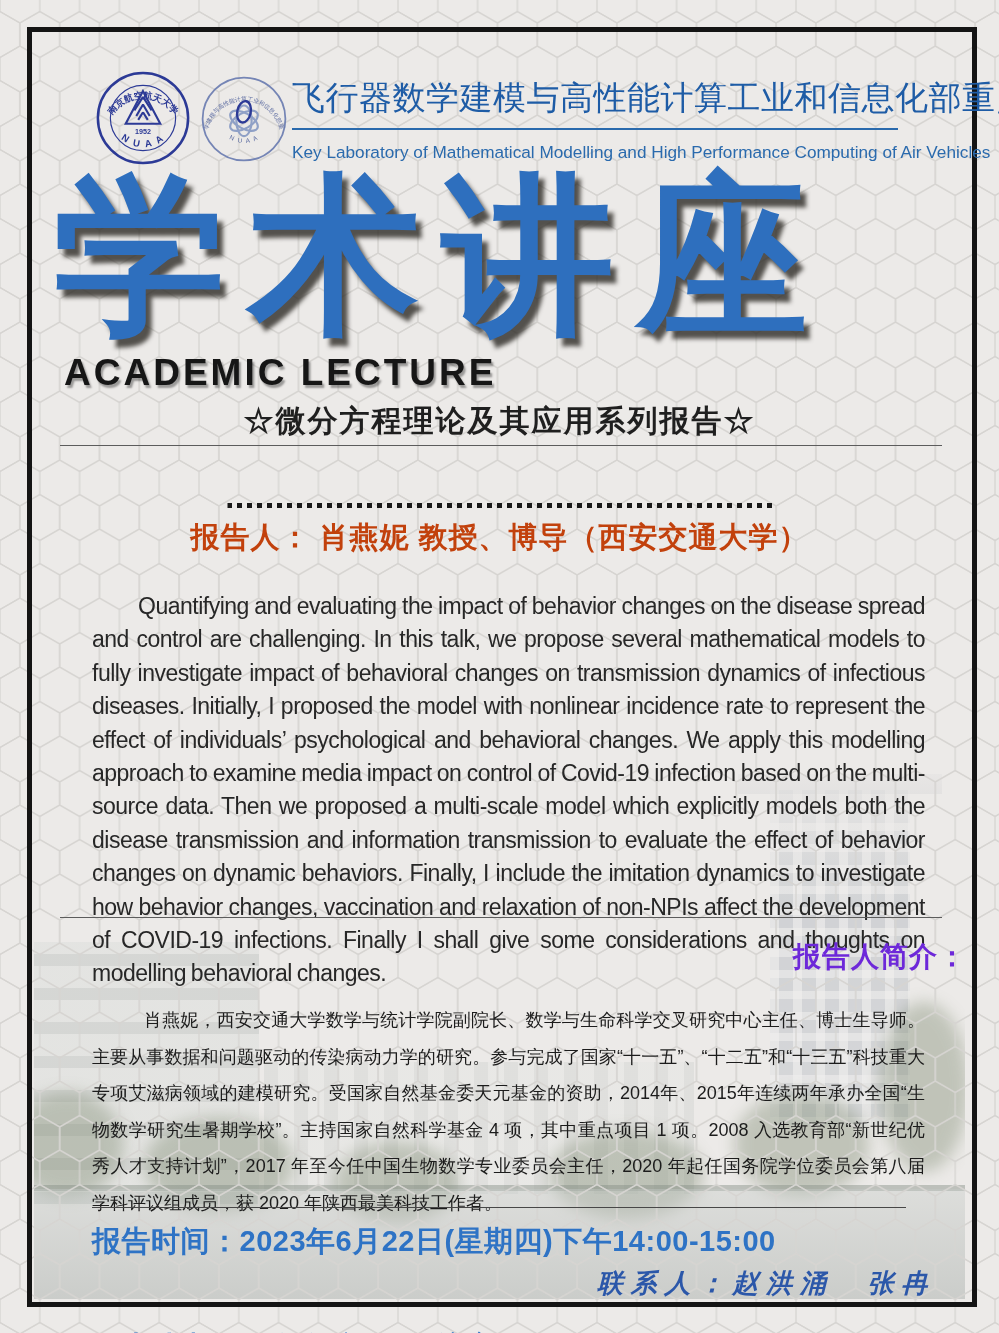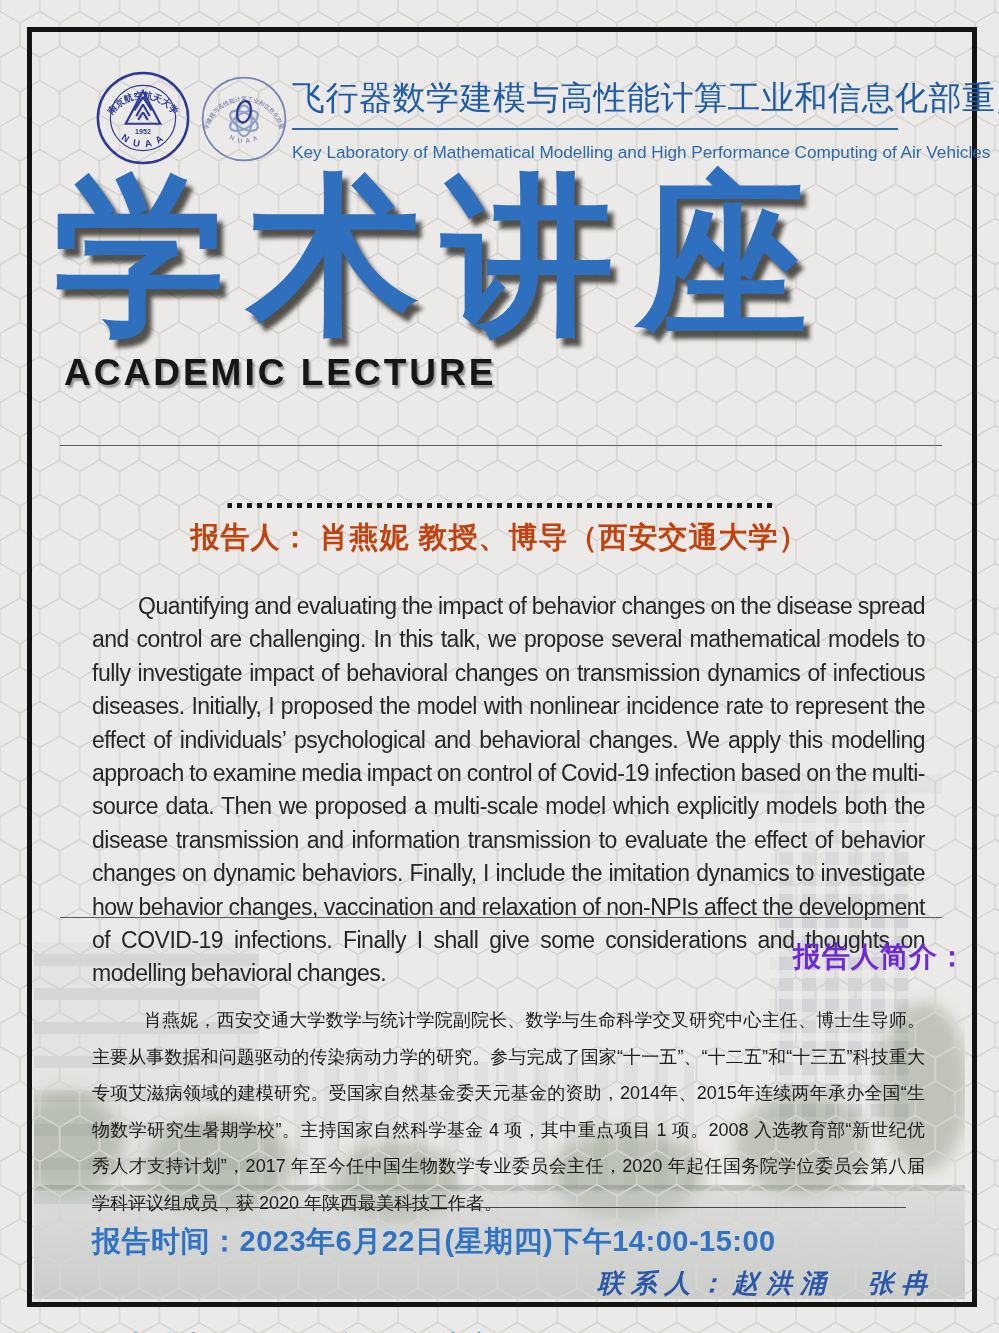--- a/index.html
+++ b/index.html
@@ -153,20 +153,21 @@
     </svg>
 
     <div class="abs labname">
       <div class="lab-zh">飞行器数学建模与高性能计算工业和信息化部重点实验室</div>
       <div class="hdr-rule"></div>
       <div class="lab-en">Key Laboratory of Mathematical Modelling and High Performance Computing of Air Vehicles</div>
     </div>
 
     <div class="abs hero">学术讲座</div>
     <div class="abs hero-en">ACADEMIC LECTURE</div>
+    <div class="abs series">☆微分方程理论及其应用系列报告☆</div>
 
     <div class="abs rule rule1"></div>
 
     <div class="abs dotted"></div>
     <div class="abs speaker">报告人： 肖燕妮 教授、博导（西安交通大学）</div>
     <p class="abs abstract">Quantifying and evaluating the impact of behavior changes on the disease spread and control are challenging. In this talk, we propose several mathematical models to fully investigate impact of behavioral changes on transmission dynamics of infectious diseases. Initially, I proposed the model with nonlinear incidence rate to represent the effect of individuals’ psychological and behavioral changes. We apply this modelling approach to examine media impact on control of Covid-19 infection based on the multi-source data. Then we proposed a multi-scale model which explicitly models both the disease transmission and information transmission to evaluate the effect of behavior changes on dynamic behaviors. Finally, I include the imitation dynamics to investigate how behavior changes, vaccination and relaxation of non-NPIs affect the development of COVID-19 infections. Finally I shall give some considerations and thoughts on modelling behavioral changes.</p>
 
     <div class="abs rule rule2"></div>
 
     <div class="abs bio-head">报告人简介：</div>

